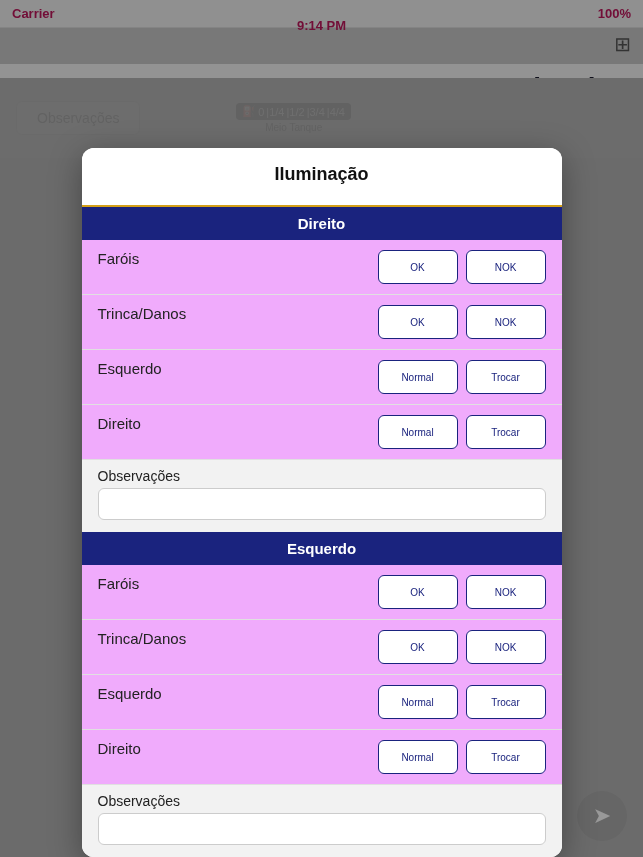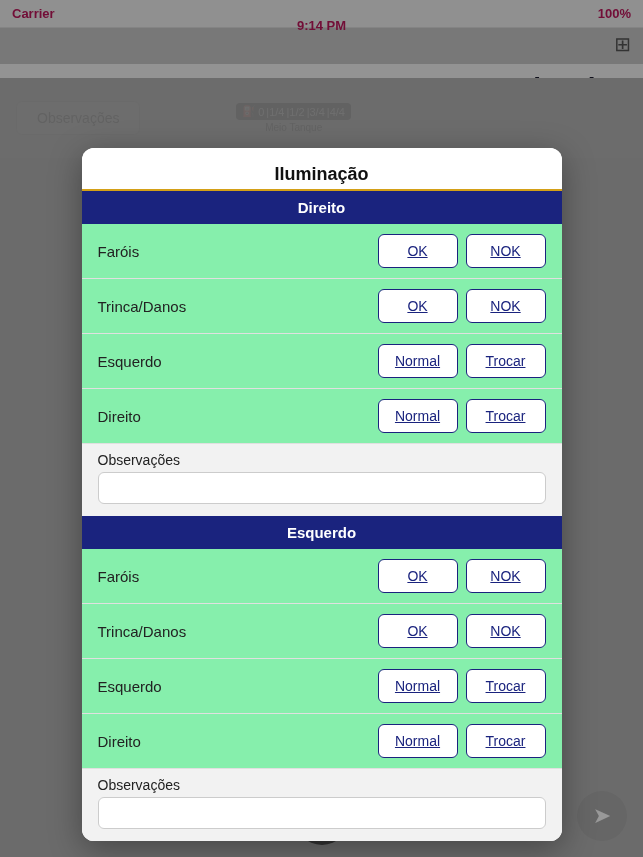--- a/index.html
+++ b/index.html
@@ -88,43 +88,43 @@
       z-index: 20;
       overflow: hidden;
       box-shadow: 0 8px 32px rgba(0,0,0,0.35);
     }
 
     .modal-title {
       text-align: center;
       font-size: 18px;
       font-weight: bold;
       color: #111;
-      padding: 16px 0 4px;
+      padding: 16px 0 20px;
       background: #fff;
       border-bottom: 2px solid #d4a017;
     }
 
     .section-header {
       background: #1a237e;
       color: #fff;
       text-align: center;
       font-size: 15px;
       font-weight: bold;
       padding: 8px 0;
     }
 
     .modal-body {
       background: #f2f2f2;
     }
 
     .form-row {
       display: flex;
-      align-items: center;
+      align-items: flex-start;
       padding: 10px 16px;
-      background: #86efac;
+      background: #f0abfc;
       border-bottom: 1px solid #e0e0e0;
       min-height: 48px;
     }
     .form-row:last-of-type { border-bottom: none; }
 
     .row-label {
       flex: 1;
       font-size: 15px;
       color: #222;
     }
@@ -134,27 +134,26 @@
       gap: 8px;
     }
 
     .btn {
       min-width: 80px;
       height: 34px;
       border: 1.5px solid #1a237e;
       border-radius: 6px;
       background: #fff;
       color: #1a237e;
-      font-size: 14px;
+      font-size: 10px;
       font-weight: 500;
       cursor: pointer;
       display: flex;
       align-items: center;
       justify-content: center;
-      text-decoration: underline;
     }
 
     .obs-row {
       padding: 8px 16px 12px;
       background: #f2f2f2;
     }
     .obs-label {
       font-size: 14px;
       color: #222;
       margin-bottom: 4px;

